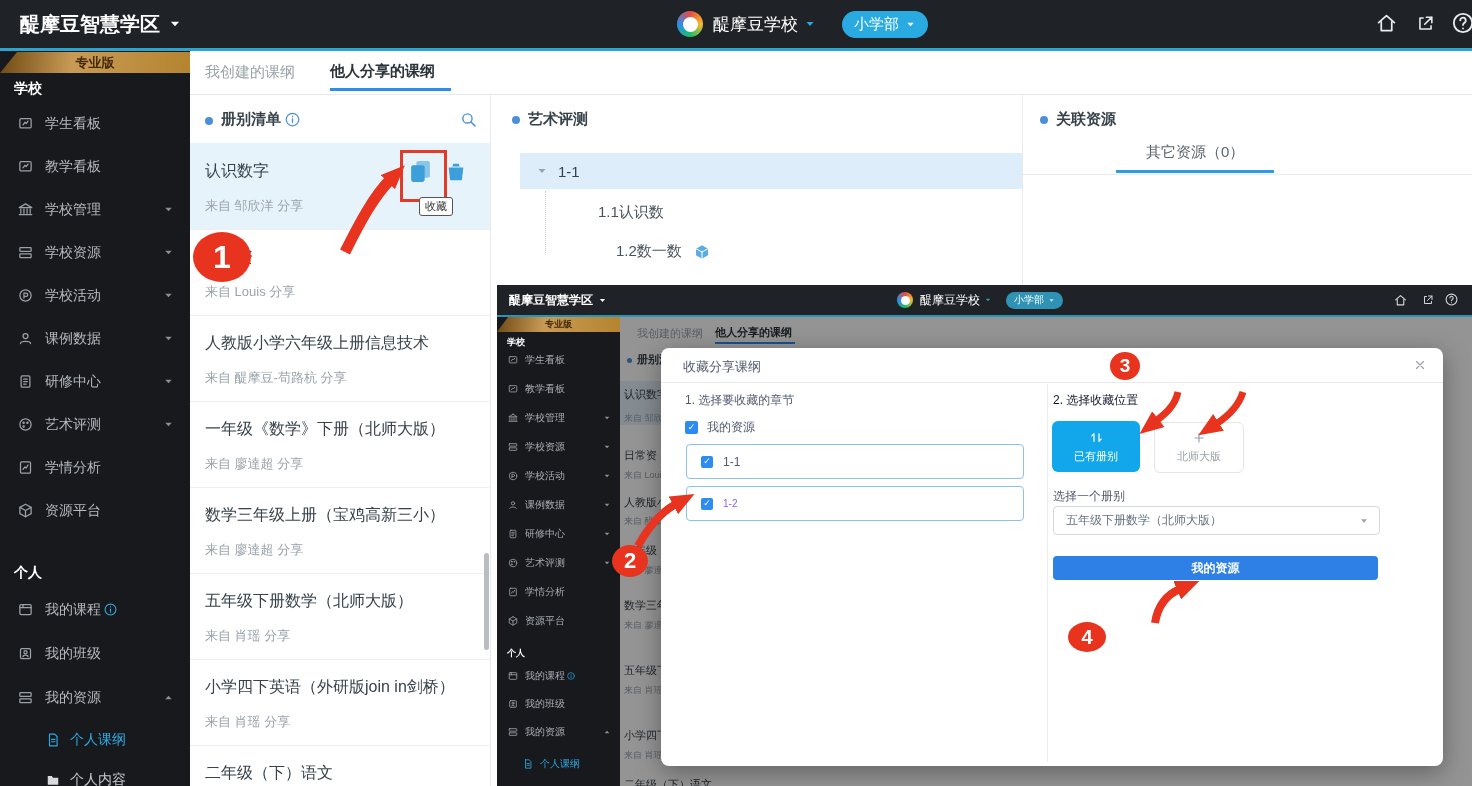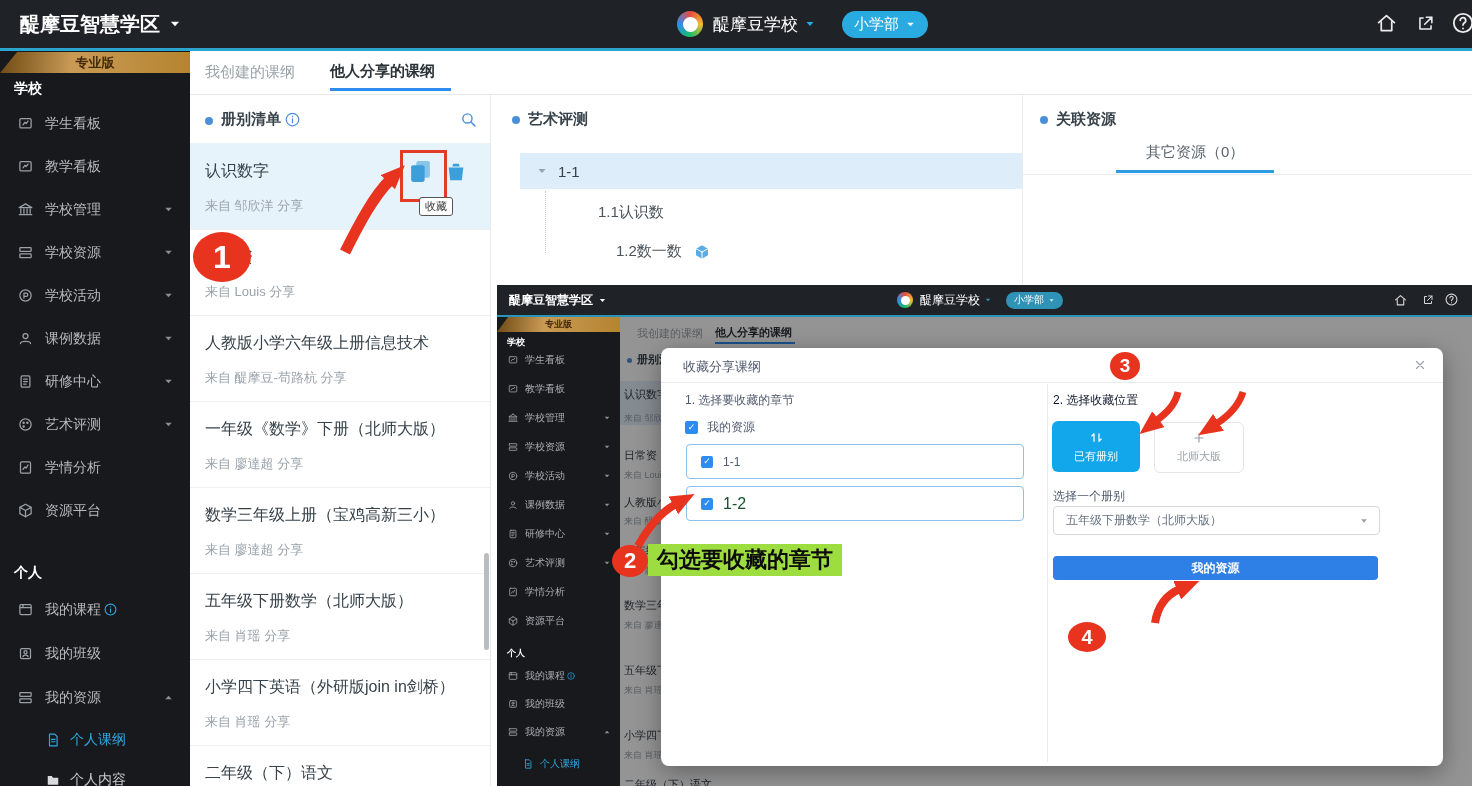--- a/index.html
+++ b/index.html
@@ -586,21 +586,21 @@
       <div class="abs flex" style="left:24px;top:71px;cursor:pointer">
         <span class="cbx" style="width:13px;height:13px"></span>
         <span style="font-size:12px;color:#515a6e;margin-left:9px">我的资源</span>
       </div>
       <div class="abs chapter-box" style="left:25px;top:96px;width:336px;height:33px">
         <span class="cbx" style="width:12px;height:12px;margin-left:14px"></span>
         <span style="font-size:12px;color:#515a6e;margin-left:10px">1-1</span>
       </div>
       <div class="abs chapter-box" style="left:25px;top:138px;width:336px;height:33px">
         <span class="cbx" style="width:12px;height:12px;margin-left:14px"></span>
-        <span style="font-size:16px;color:#14532d;margin-left:10px">1-2</span>
+        <span style="font-size:10px;color:#8b5cf6;margin-left:10px">1-2</span>
       </div>
       <div class="abs" style="left:386px;top:36px;width:1px;height:378px;background:#ebedef"></div>
 
       <div class="abs" style="left:392px;top:44px;font-size:12px;color:#0f172a">2. 选择收藏位置</div>
       <div class="abs" style="left:391px;top:73px;width:88px;height:51px;background:#12a7ea;border-radius:6px;cursor:pointer;display:flex;flex-direction:column;align-items:center;justify-content:center">
         <svg class="ic" style="width:15px;height:15px;color:#fff">
             <use href="#i-swap"></use>
           </svg>
         <span style="font-size:11px;color:#fff;margin-top:4px">已有册别</span>
       </div>
@@ -630,19 +630,18 @@
     <path d="M345 252 C 360 222, 374 196, 390 180" stroke="#e8331f" stroke-width="11" fill="none" marker-end="url(#ah)"></path>
     <path d="M638 546 C 650 524, 663 511, 676 504" stroke="#e8331f" stroke-width="8" fill="none" marker-end="url(#ah)"></path>
     <path d="M1178 392 C 1175 406, 1165 414, 1156 421" stroke="#e8331f" stroke-width="7" fill="none" marker-end="url(#ah)"></path>
     <path d="M1243 392 C 1238 408, 1227 417, 1216 424" stroke="#e8331f" stroke-width="7" fill="none" marker-end="url(#ah)"></path>
     <path d="M1155 623 C 1158 604, 1168 594, 1180 589" stroke="#e8331f" stroke-width="8" fill="none" marker-end="url(#ah)"></path>
   </svg>
 
   <div class="abs ann-circle" style="left:193px;top:232px;width:58px;height:50px;font-size:32px">1</div>
 
   <div class="abs ann-circle" style="left:612px;top:545px;width:36px;height:32px;font-size:22px">2</div>
-  <div class="abs ann-label" style="left:648px;top:544px;height:32px;font-size:22px">勾选要收藏的章节</div>
 
   <div class="abs ann-circle" style="left:1110px;top:352px;width:30px;height:28px;font-size:19px">3</div>
 
   <div class="abs ann-circle" style="left:1068px;top:622px;width:38px;height:30px;font-size:20px">4</div>
 
 </div>
 
 </body></html>

